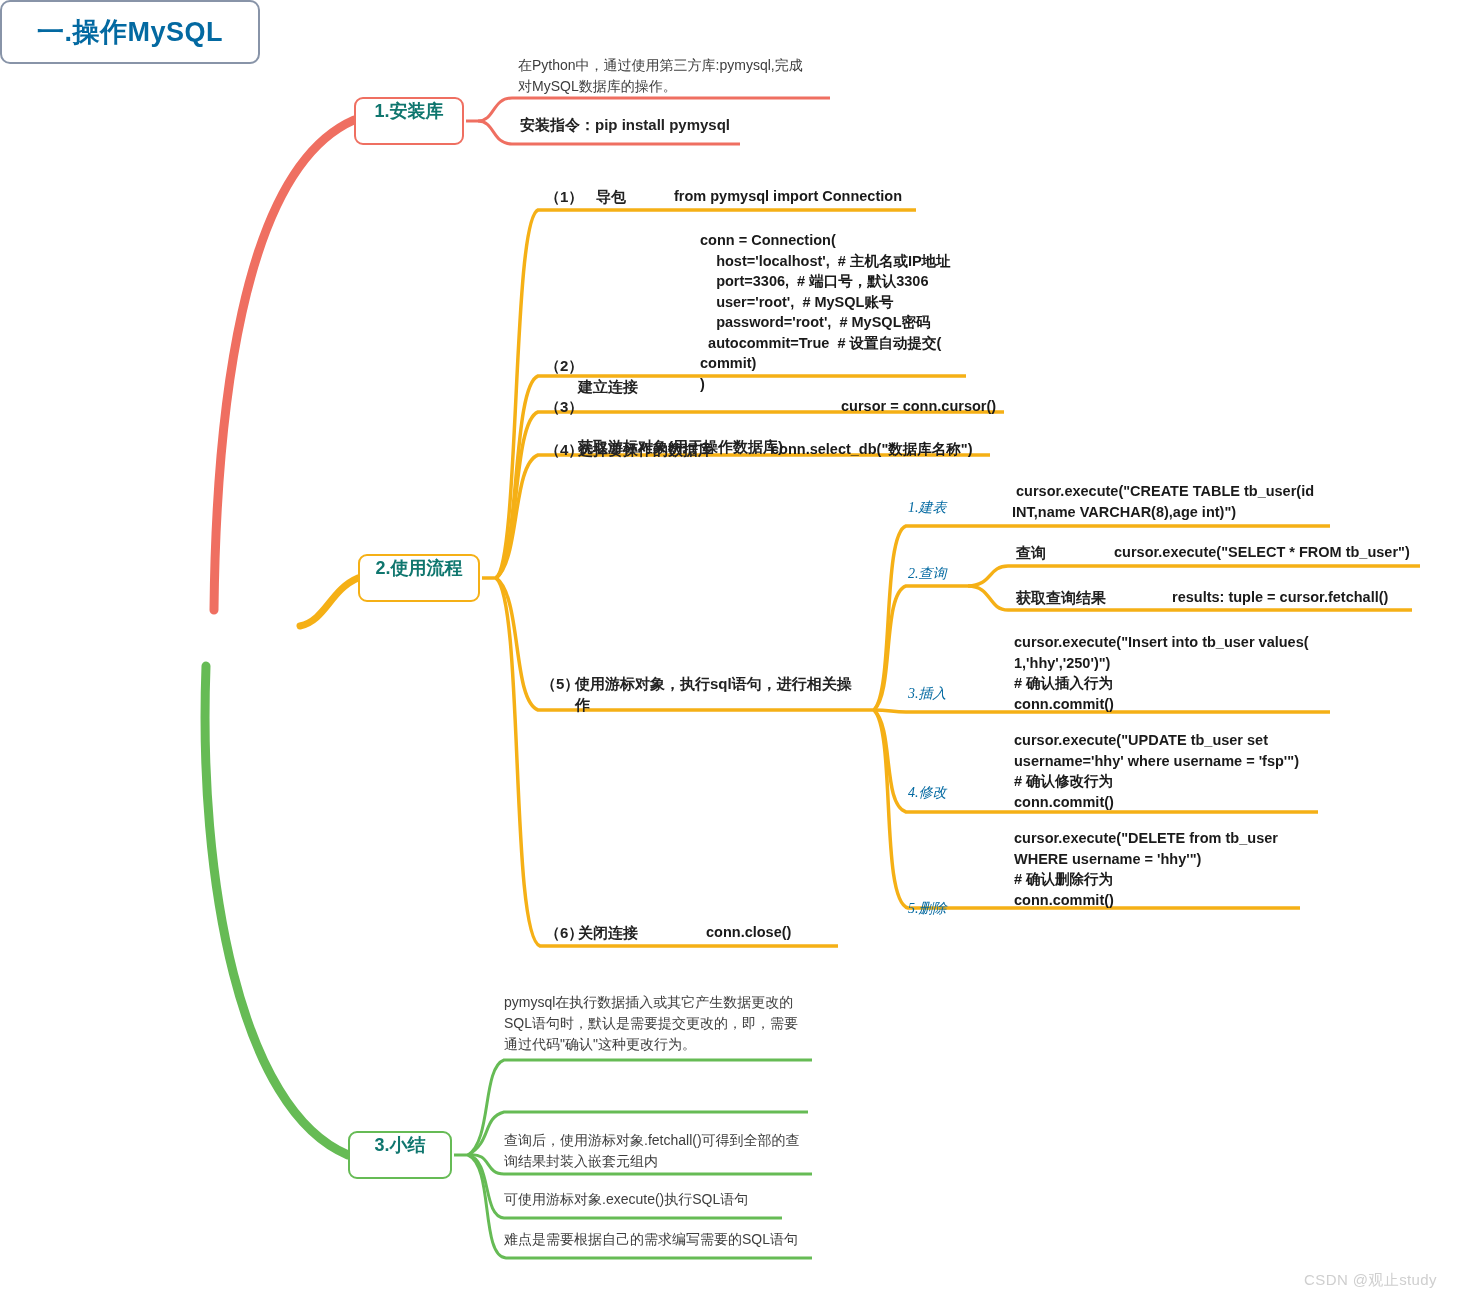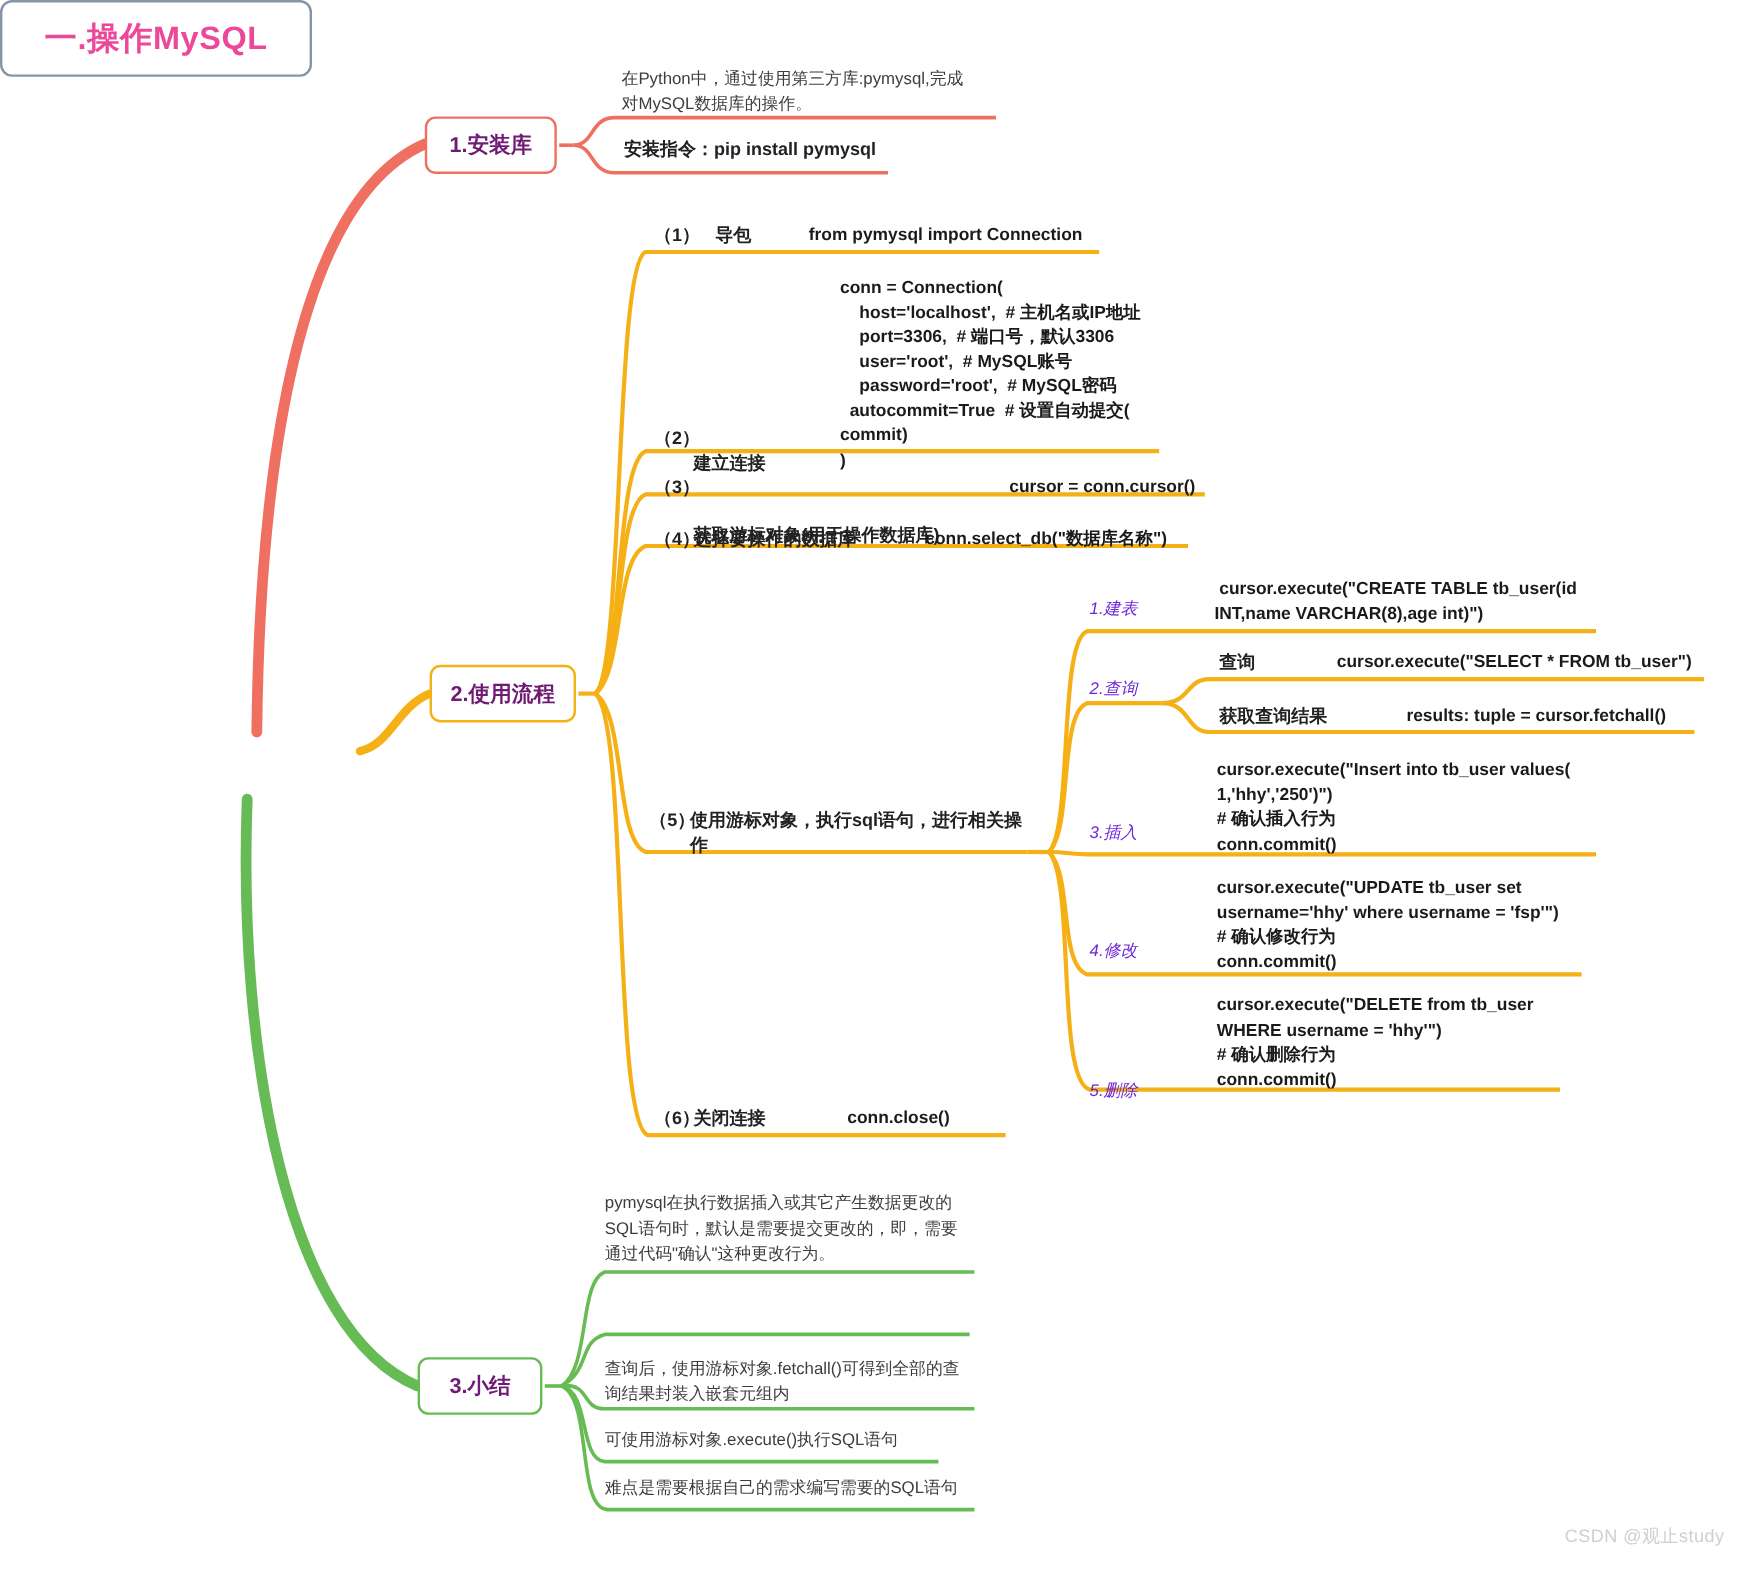--- a/index.html
+++ b/index.html
@@ -34,35 +34,35 @@
     width: 256px;
     height: 60px;
     border: 2px solid #8894a8;
     border-radius: 10px;
     background: #ffffff;
     display: flex;
     align-items: center;
     justify-content: center;
     font-size: 27px;
     font-weight: bold;
-    color: #ec4899;
+    color: #0369a1;
     letter-spacing: 0.5px;
   }
   
   .l1-node {
     position: absolute;
     box-sizing: border-box;
     border-radius: 9px;
     background: #ffffff;
     display: flex;
-    align-items: center;
+    align-items: flex-start;
     justify-content: center;
     font-size: 18px;
     font-weight: bold;
-    color: #701a75;
+    color: #0f766e;
     padding: 0 10px;
   }
   .l1-install {
     left: 354px; top: 97px;
     width: 110px; height: 48px;
     border: 2px solid #ef6f61;
   }
   .l1-flow {
     left: 358px; top: 554px;
     width: 122px; height: 48px;
@@ -94,22 +94,23 @@
     font-size: 14px;
     font-weight: normal;
     color: #3d3d3d;
     line-height: 1.5;
     white-space: pre-wrap;
   }
   .branch-tag {
     position: absolute;
     font-size: 14px;
     font-style: italic;
-    color: #6d28d9;
+    color: #0369a1;
     white-space: nowrap;
+    font-family: Liberation Serif, serif;
   }
   .watermark {
     position: absolute;
     right: 28px;
     bottom: 18px;
     font-size: 15px;
     color: #cfcfcf;
     letter-spacing: 0.4px;
     user-select: none;
   }

